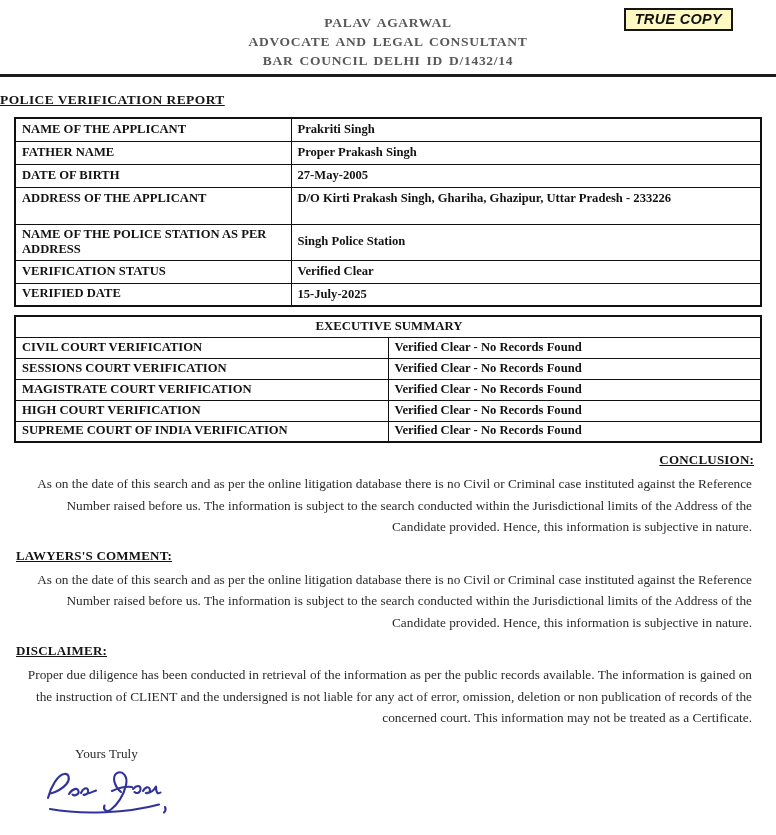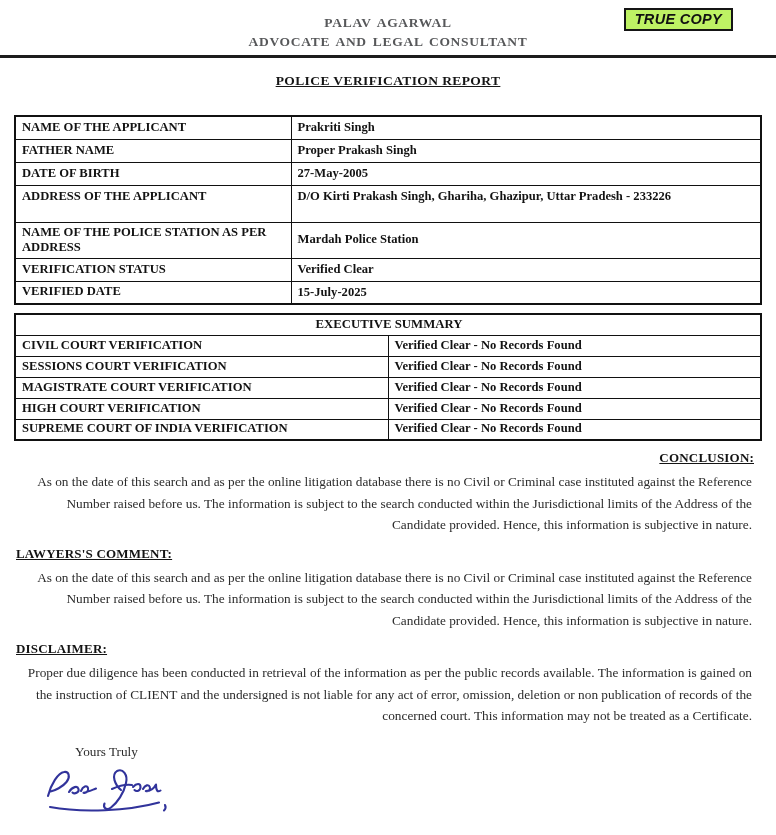--- a/index.html
+++ b/index.html
@@ -24,27 +24,27 @@
     word-spacing: 2px;
   }
   .stamp {
     position: absolute; top: 8px; right: 43px;
     border: 2px solid #151515;
     padding: 1px 9px 2px 9px;
     font-family: "Liberation Sans", sans-serif;
     font-style: italic; font-weight: bold;
     font-size: 14.5px; color: #111;
     letter-spacing: 0.3px;
-    background: #bef264;
+    background: #fef9c3;
   }
   .head-rule { margin-top: 4px; height: 3px; background: #1c1c1c; width: 776px; }
   
   .report-title {
-    margin: 15px 0 26px 0;
-    text-align: center;
+    margin: 15px 0 9px 0;
+    text-align: left;
     font-size: 13.5px; font-weight: bold;
     text-decoration: underline;
     letter-spacing: 0.4px;
     color: #161616;
   }
   
   table {
     border-collapse: collapse;
     margin-left: 14px;
     width: 748px;
@@ -93,20 +93,21 @@
   .signature-wrap { margin-left: 42px; height: 58px; }
 </style>
 </head>
 <body>
 
 <div class="stamp">TRUE COPY</div>
 
 <header class="letterhead">
   <div>PALAV AGARWAL</div>
   <div>ADVOCATE AND LEGAL CONSULTANT</div>
+  <div>BAR COUNCIL DELHI ID D/1432/14</div>
 </header>
 
 <div class="head-rule"></div>
 
 <h1 class="report-title">POLICE VERIFICATION REPORT</h1>
 
 <table>
   <tbody>
     <tr class="h23">
       <td class="lbl">NAME OF THE APPLICANT</td>
@@ -119,21 +120,21 @@
     <tr class="h23">
       <td class="lbl">DATE OF BIRTH</td>
       <td class="val">27-May-2005</td>
     </tr>
     <tr class="h37">
       <td class="lbl vtop">ADDRESS OF THE APPLICANT</td>
       <td class="val vtop">D/O Kirti Prakash Singh, Ghariha, Ghazipur, Uttar Pradesh - 233226</td>
     </tr>
     <tr class="h36">
       <td class="lbl">NAME OF THE POLICE STATION AS PER ADDRESS</td>
-      <td class="val">Mardah Police Station</td>
+      <td class="val">Singh Police Station</td>
     </tr>
     <tr class="h23">
       <td class="lbl">VERIFICATION STATUS</td>
       <td class="val">Verified Clear</td>
     </tr>
     <tr class="h29">
       <td class="lbl">VERIFIED DATE</td>
       <td class="val vtop">15-July-2025</td>
     </tr>
   </tbody>

